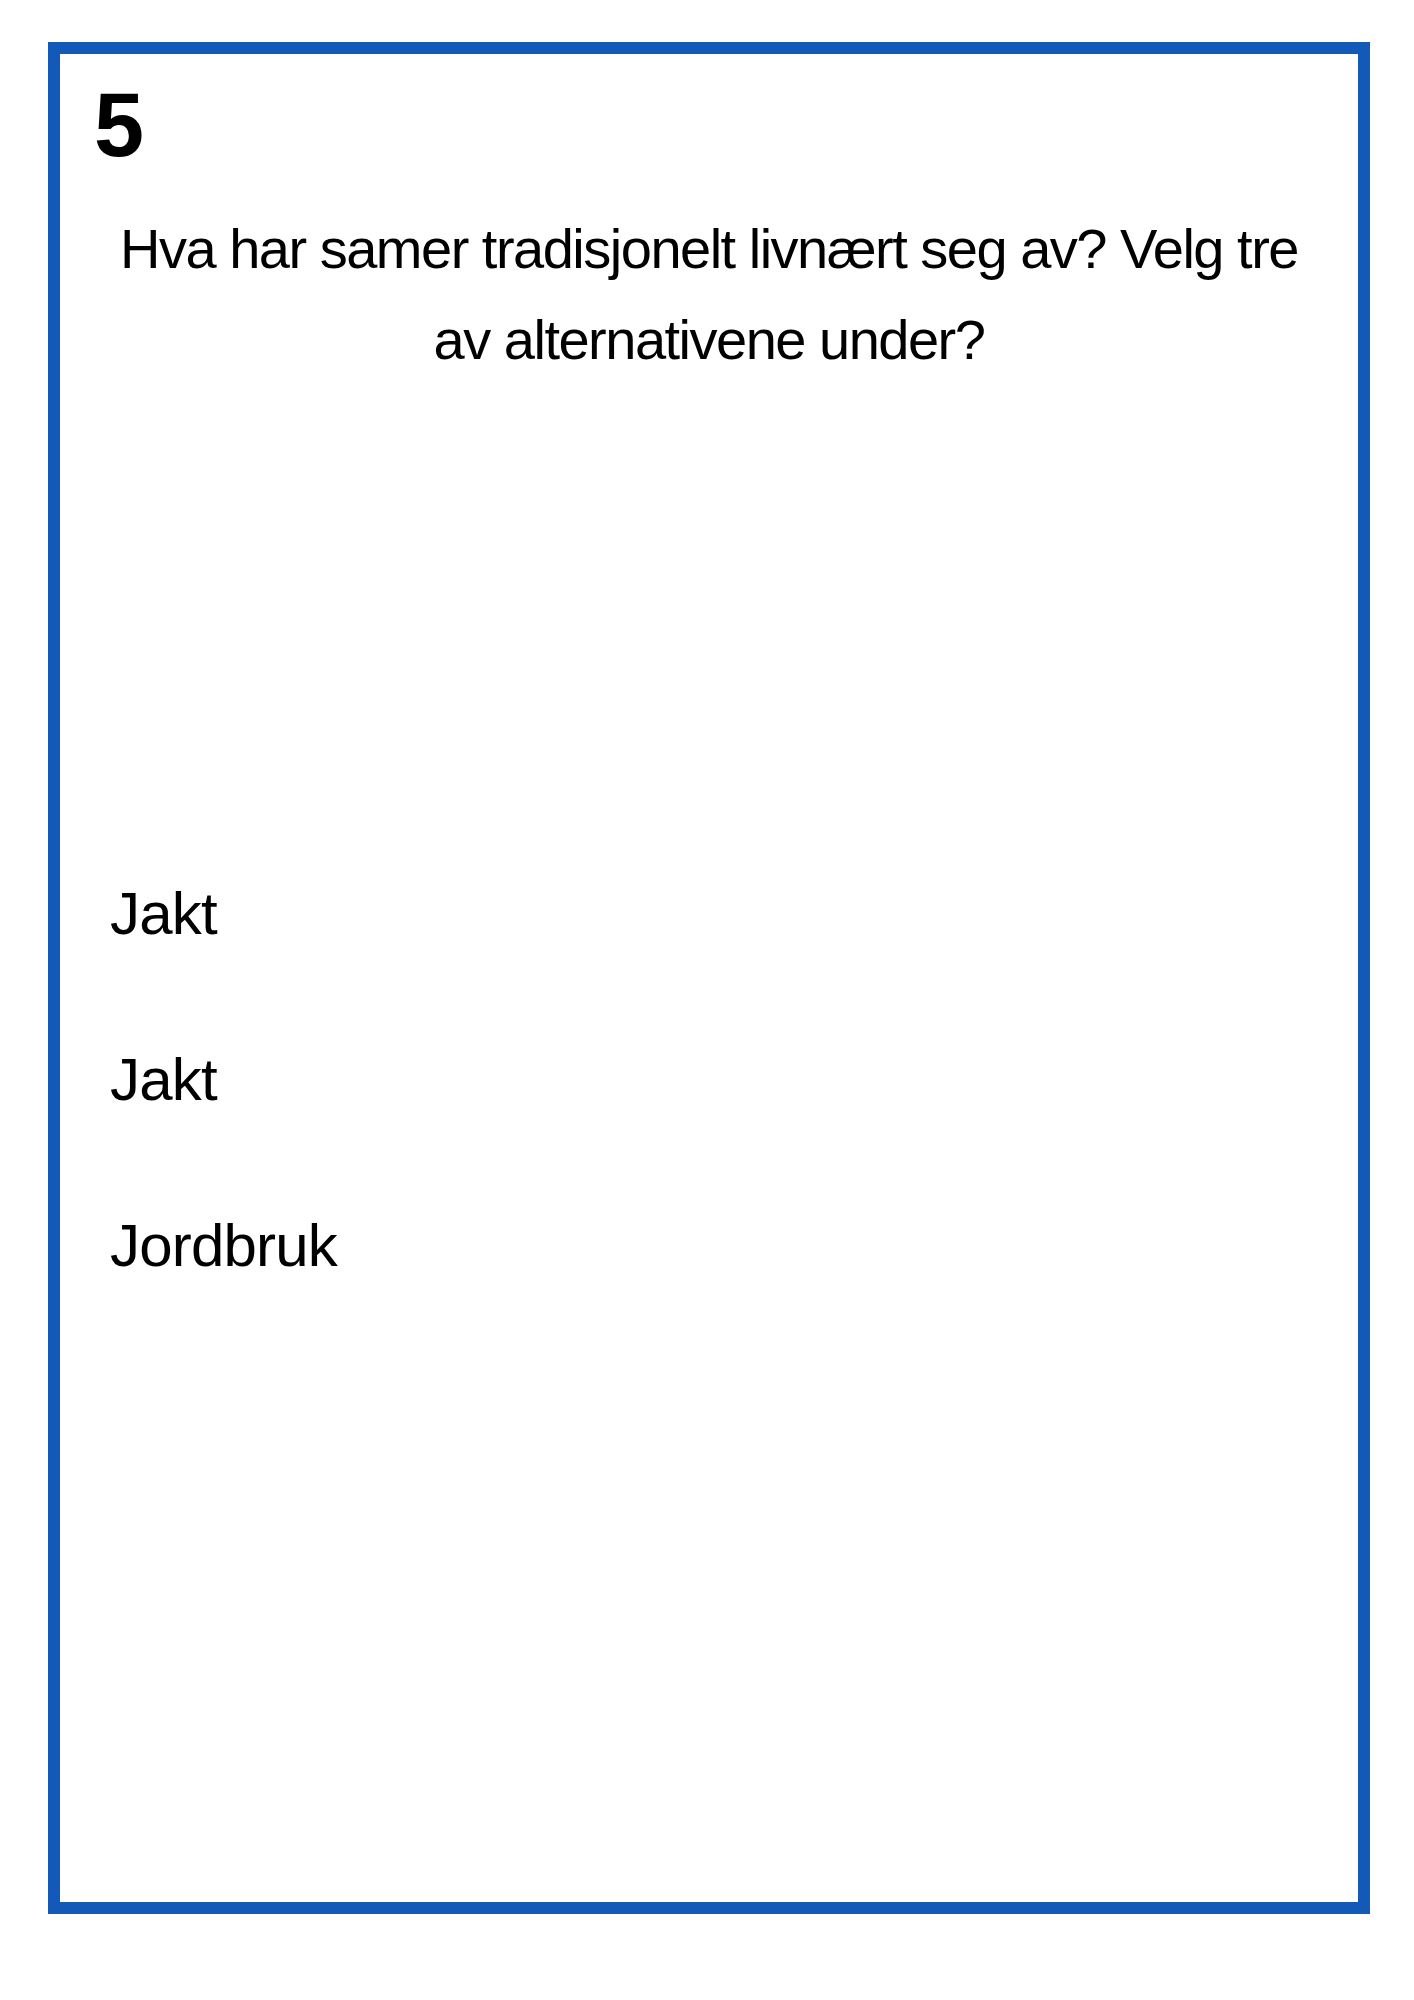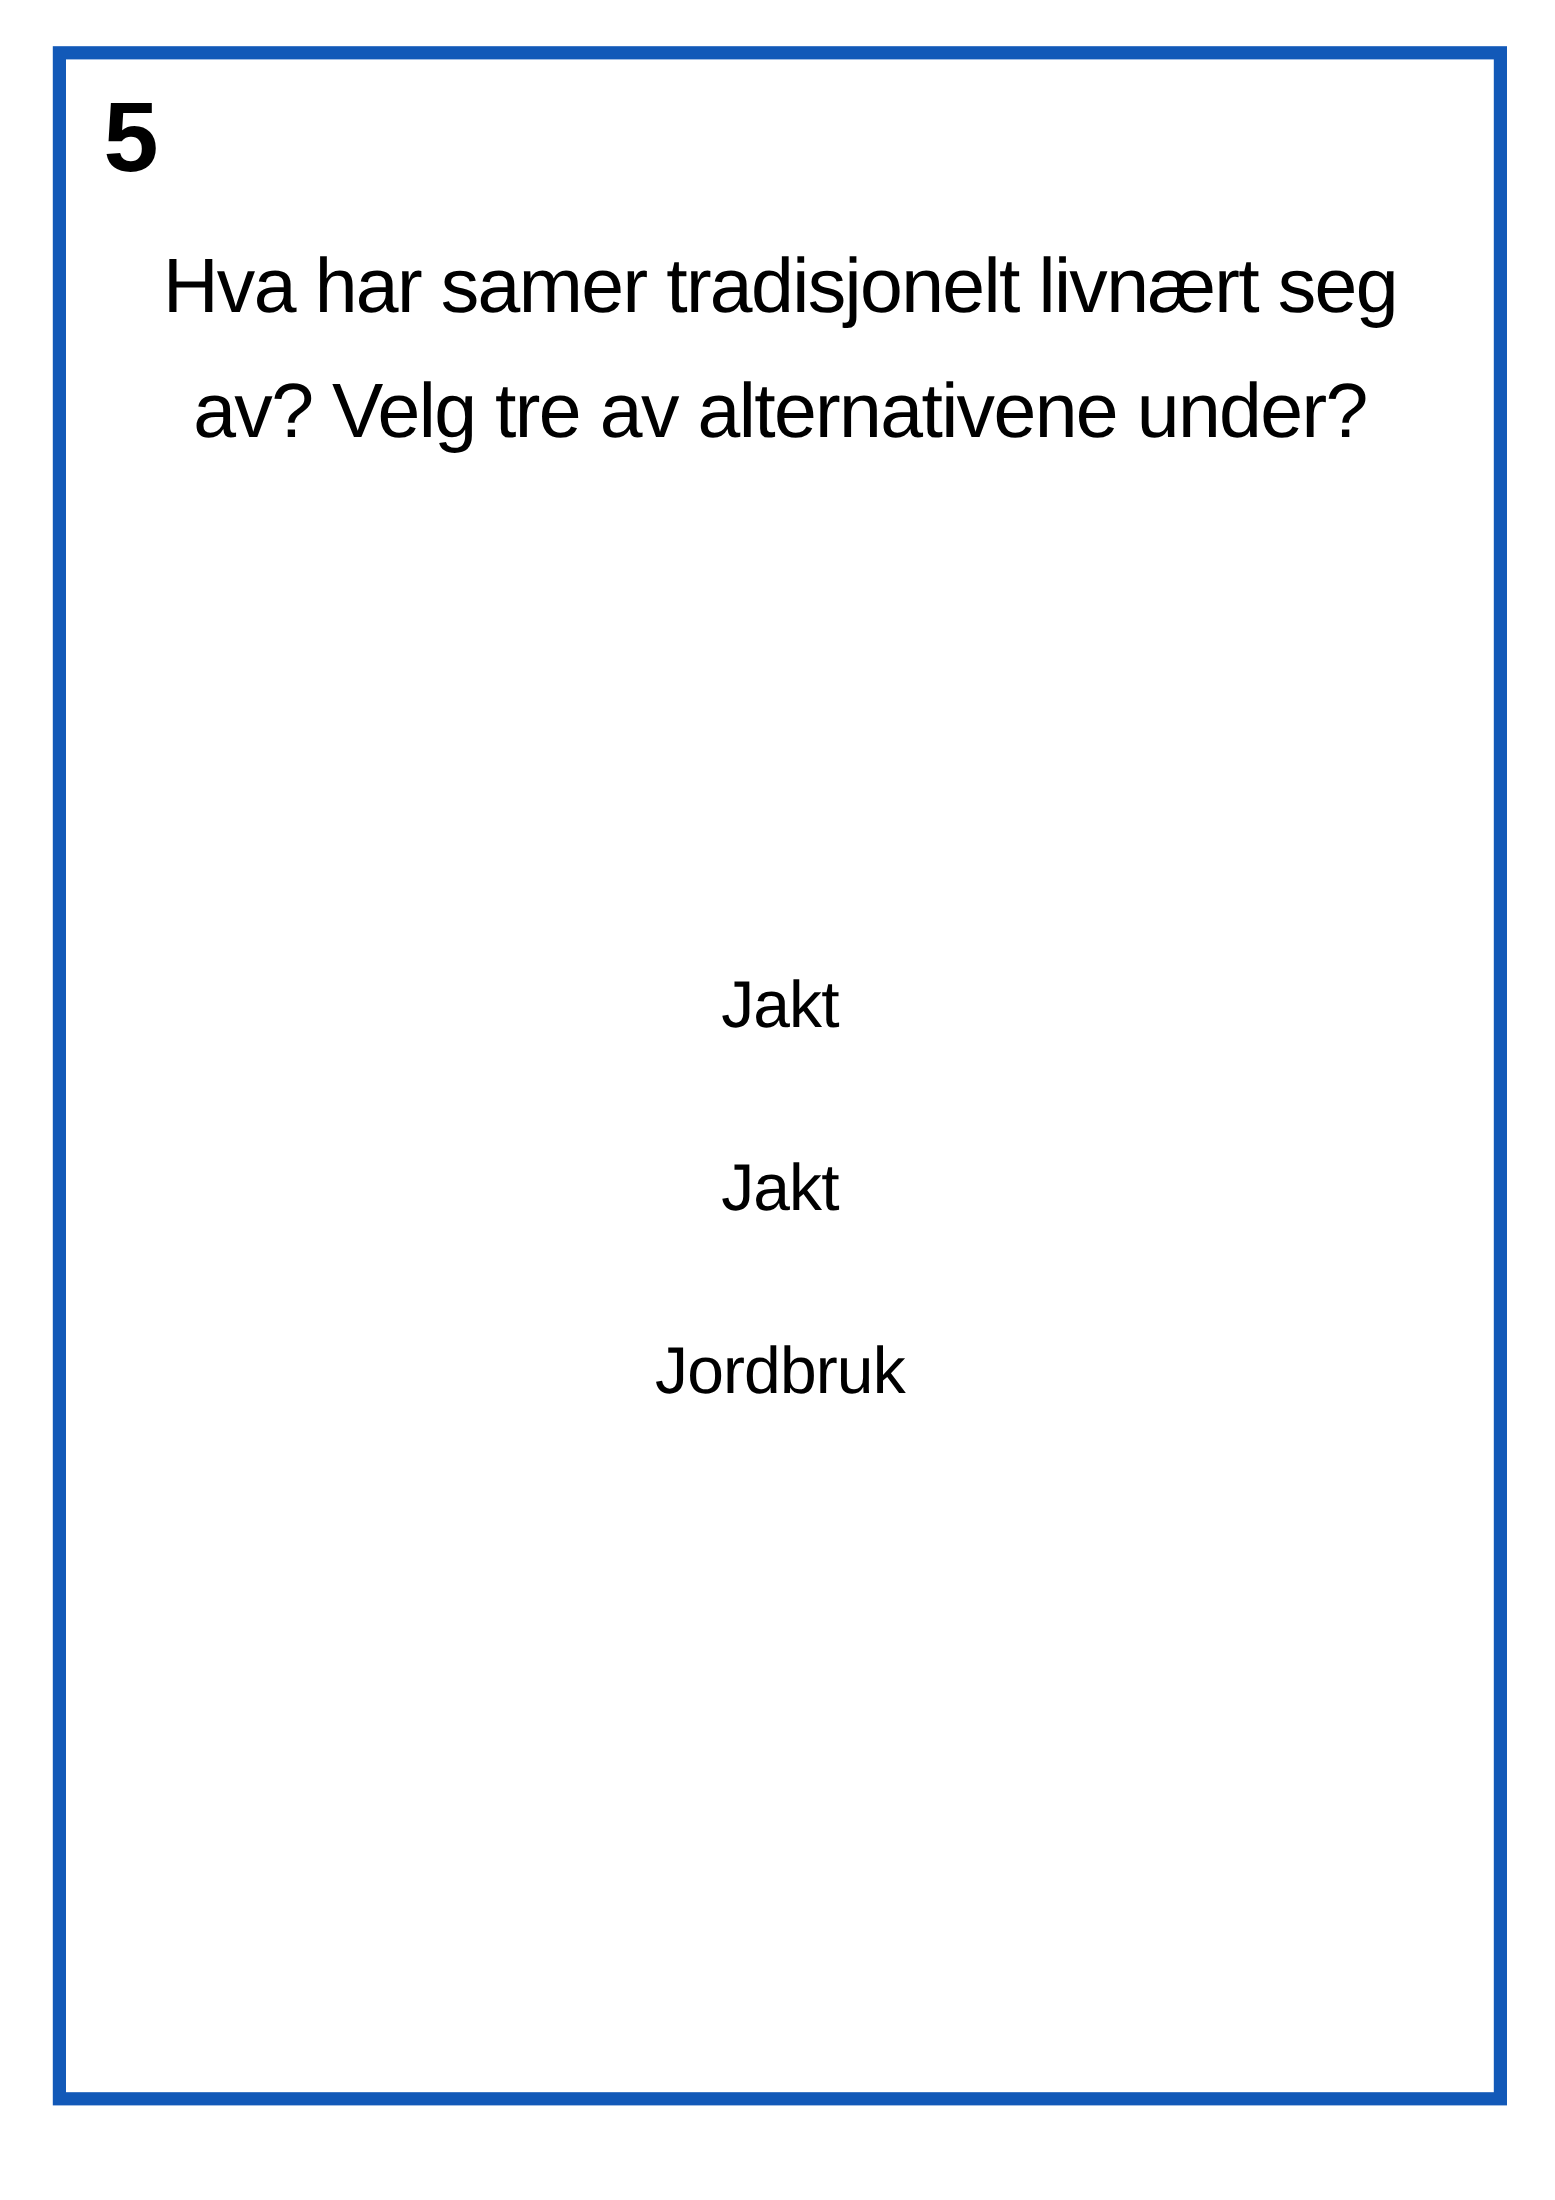--- a/index.html
+++ b/index.html
@@ -45,32 +45,32 @@
     color: #000000;
     line-height: 1;
     letter-spacing: -1px;
   }
   .question {
     position: absolute;
     left: 50px;
     right: 50px;
     top: 150px;
     text-align: center;
-    font-size: 70px;
+    font-size: 56px;
     line-height: 1.62;
     color: #000000;
     font-weight: 400;
     letter-spacing: -1.5px;
   }
   .options {
     position: absolute;
     left: 50px;
     right: 50px;
     top: 830px;
-    text-align: center;
+    text-align: left;
   }
   .option {
     font-size: 60px;
     line-height: 1.0;
     color: #000000;
     font-weight: 400;
     letter-spacing: -0.8px;
     margin-bottom: 106px;
   }
   .option:last-child {

